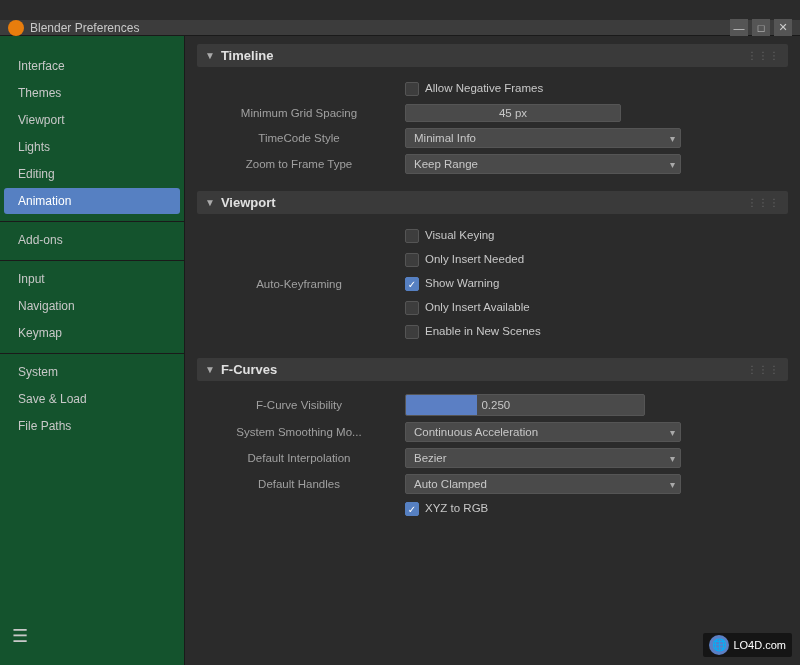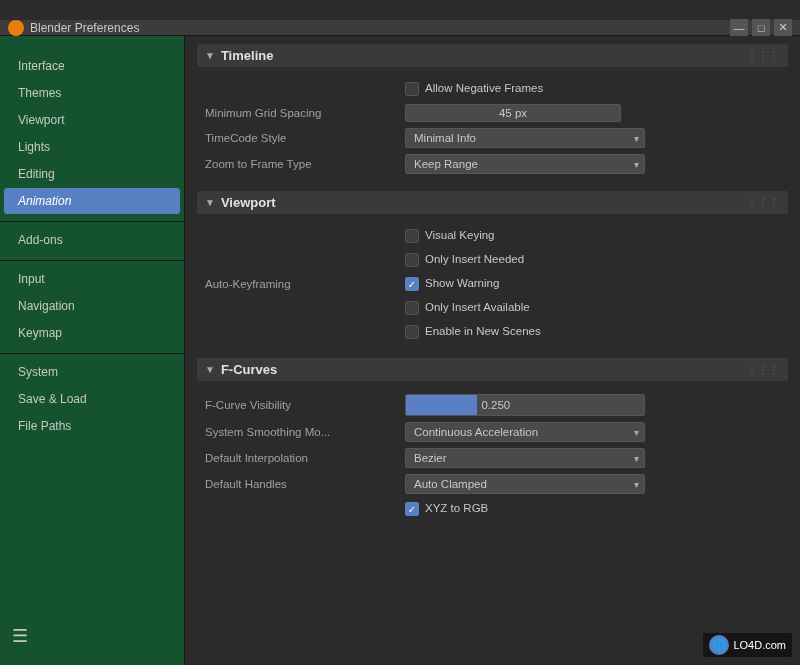--- a/index.html
+++ b/index.html
@@ -74,21 +74,20 @@
       padding: 6px 14px;
       cursor: pointer;
       color: #c8c8c8;
       font-size: 12px;
       border-radius: 3px;
       margin: 1px 4px;
     }
     .sidebar-item.active {
       background: #5680c2;
       color: #fff;
-      font-style: italic;
     }
     .sidebar-divider {
       height: 1px;
       background: #1a1a1a;
       margin: 4px 0;
     }
     .sidebar-bottom {
       margin-top: auto;
       padding: 4px;
     }
@@ -145,21 +144,21 @@
     }
 
     
     .pref-row {
       display: flex;
       align-items: center;
       padding: 3px 8px;
       min-height: 24px;
     }
     .pref-label {
-      text-align: left;
+      text-align: center;
       width: 200px;
       min-width: 200px;
       padding-right: 12px;
       color: #a0a0a0;
       font-size: 11.5px;
     }
     .pref-control {
       flex: 1;
       display: flex;
       align-items: center;
@@ -208,21 +207,21 @@
       border: 1px solid #555;
       color: #c8c8c8;
       padding: 2px 8px;
       border-radius: 2px;
       font-size: 11.5px;
       width: 240px;
       text-align: center;
     }
     .dropdown-wrapper {
       position: relative;
-      width: 240px;
+      width: 276px;
     }
     .dropdown-wrapper select {
       width: 100%;
       background: #4a4a4a;
       border: 1px solid #555;
       color: #c8c8c8;
       padding: 3px 24px 3px 8px;
       border-radius: 2px;
       font-size: 11.5px;
       appearance: none;

